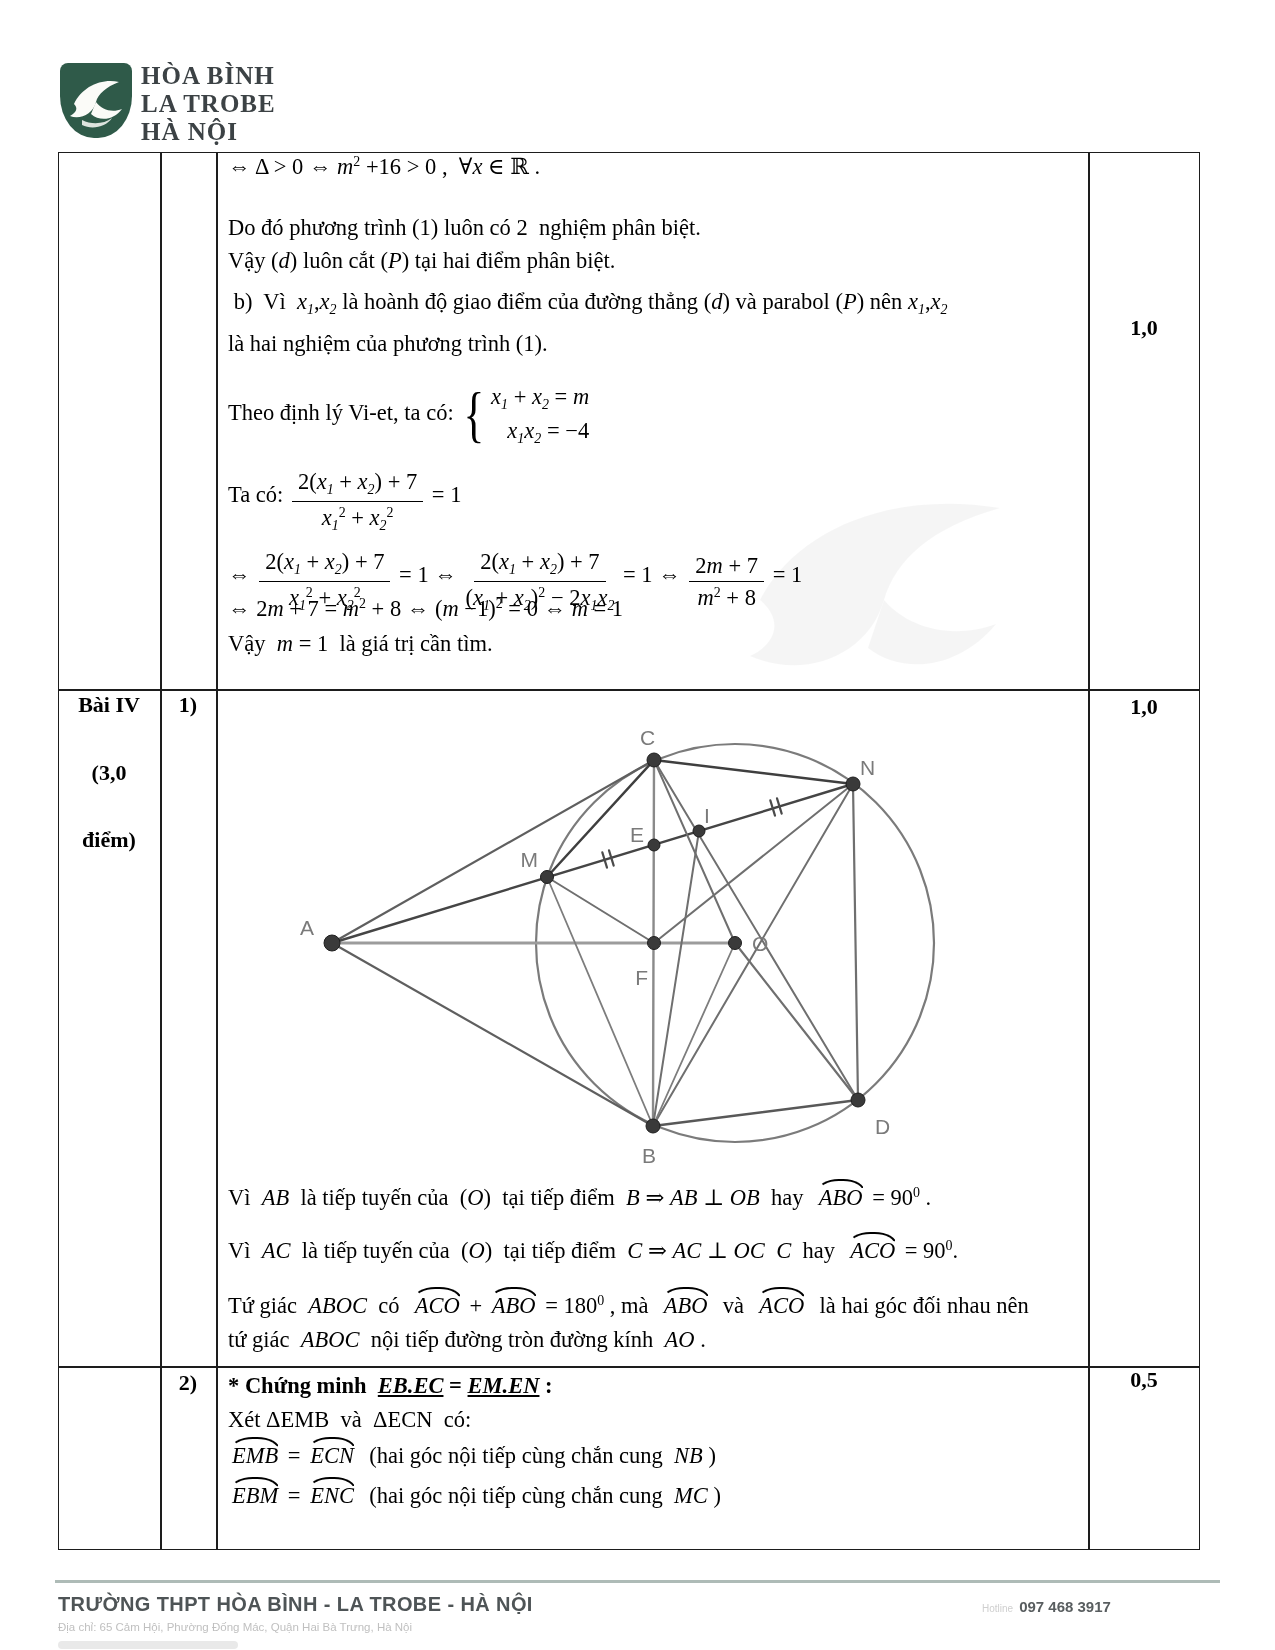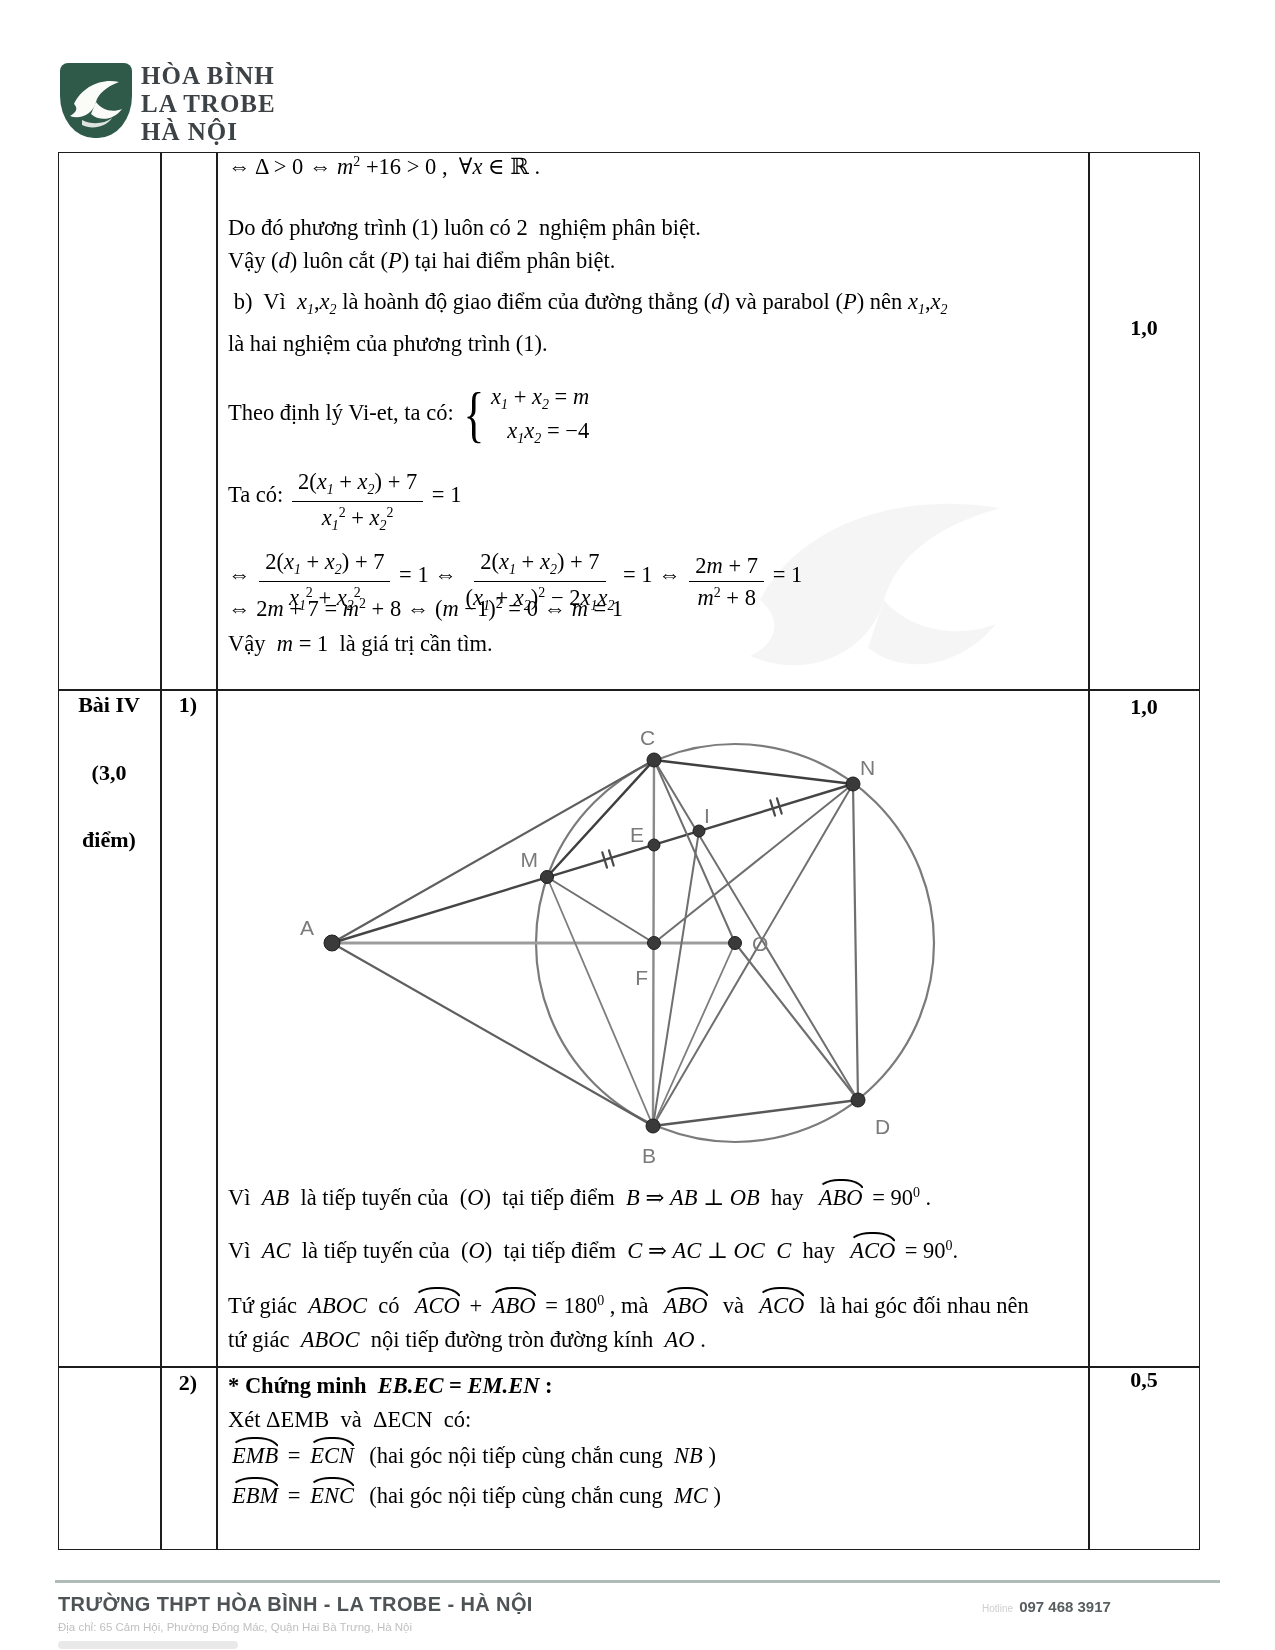--- a/index.html
+++ b/index.html
@@ -18,21 +18,21 @@
   .vline{position:absolute;top:152px;height:1398px;width:1.8px;background:#1d1d1d;}
   .hline{position:absolute;left:58px;width:1142px;height:1.8px;background:#1d1d1d;}
   .cell-label{position:absolute;font-weight:bold;font-size:22px;text-align:center;}
   .col1{left:58px;width:102px;}
   .col2{left:160px;width:56px;}
   .col4{left:1088px;width:112px;}
   
   .mline{position:absolute;left:228px;font-size:22.5px;white-space:pre;line-height:1.25;}
   .rs-i{font-style:italic;}
   .rs-b{font-weight:bold;}
-  .rs-bi{font-weight:bold;font-style:italic;}
+  .rs-bi{font-weight:bold;font-style:italic;text-decoration:underline;}
   .rs-sub{font-style:italic;font-size:0.62em;vertical-align:-0.35em;}
   .rs-sup{font-size:0.62em;vertical-align:0.55em;}
   .rs-hat{font-style:italic;position:relative;display:inline-block;padding:1px 4px 0;}
   .rs-hat::before{content:'';position:absolute;left:2px;right:2px;top:-4px;height:9px;
       border:2px solid transparent;border-top-color:#000;
       border-radius:50% 50% 0 0 / 110% 110% 0 0;}
   .frac{display:inline-flex;flex-direction:column;align-items:center;vertical-align:middle;
         margin:0 3px;line-height:1.2;text-align:center;}
   .fnum{border-bottom:1.6px solid #000;padding:0 6px 2px;margin-top:8px;}
   .fden{padding-top:2px;}

